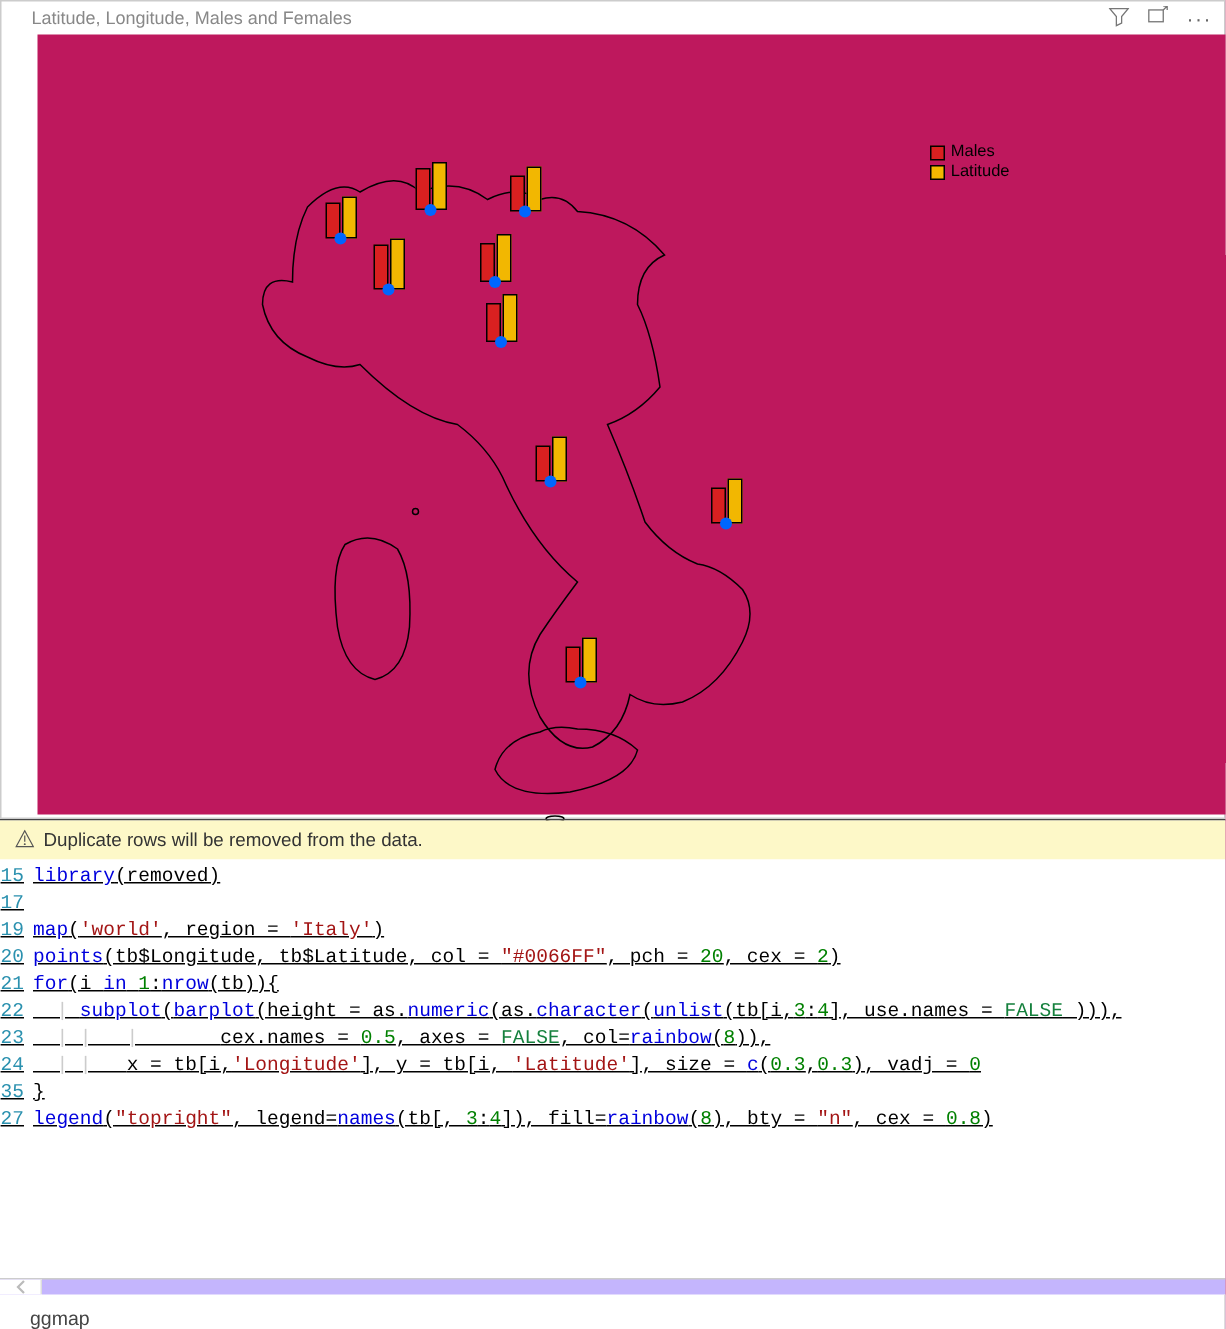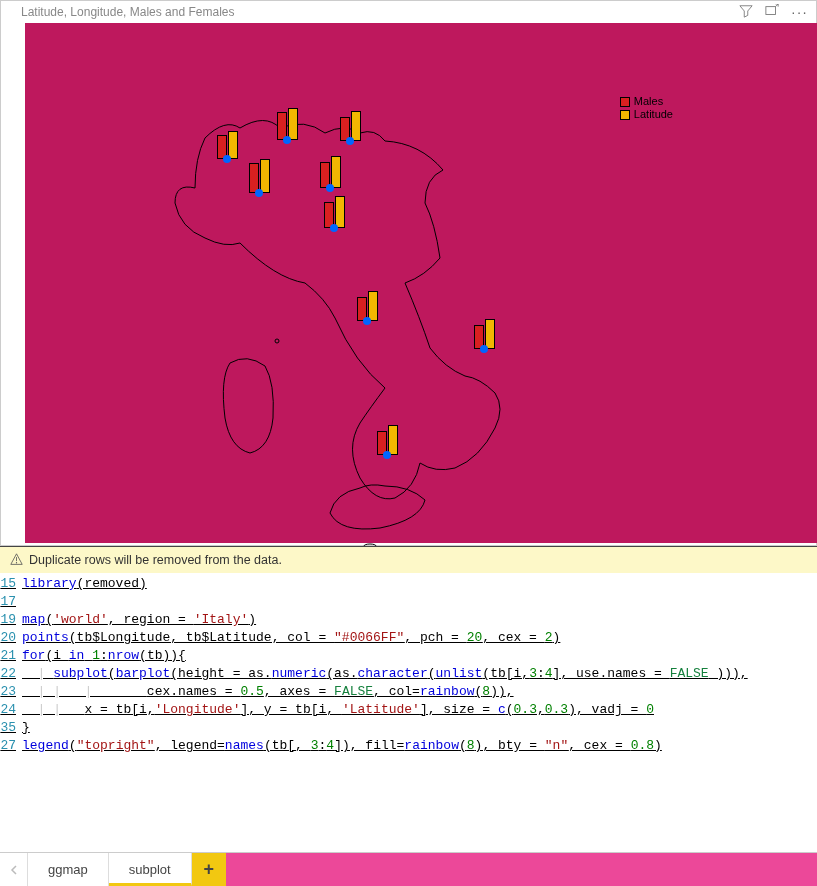--- a/index.html
+++ b/index.html
@@ -102,21 +102,22 @@
   .tk-green { color: #008000; }
   .tk-brown { color: #a31515; }
   .tk-normal { color: #000; }
   .tk-guide { color:#ccc; }
   
   .tab-bar {
     display:flex;
     align-items:stretch;
     border-top:1px solid #ccc;
     height:34px;
-    background:#ec4899;
+    background:#c4b5fd;
+    flex-direction:column;
   }
   .tab-scroll {
     width:28px;
     display:flex;
     align-items:center;
     justify-content:center;
     color:#999;
     border-right:1px solid #ddd;
     background:#fff;
   }

